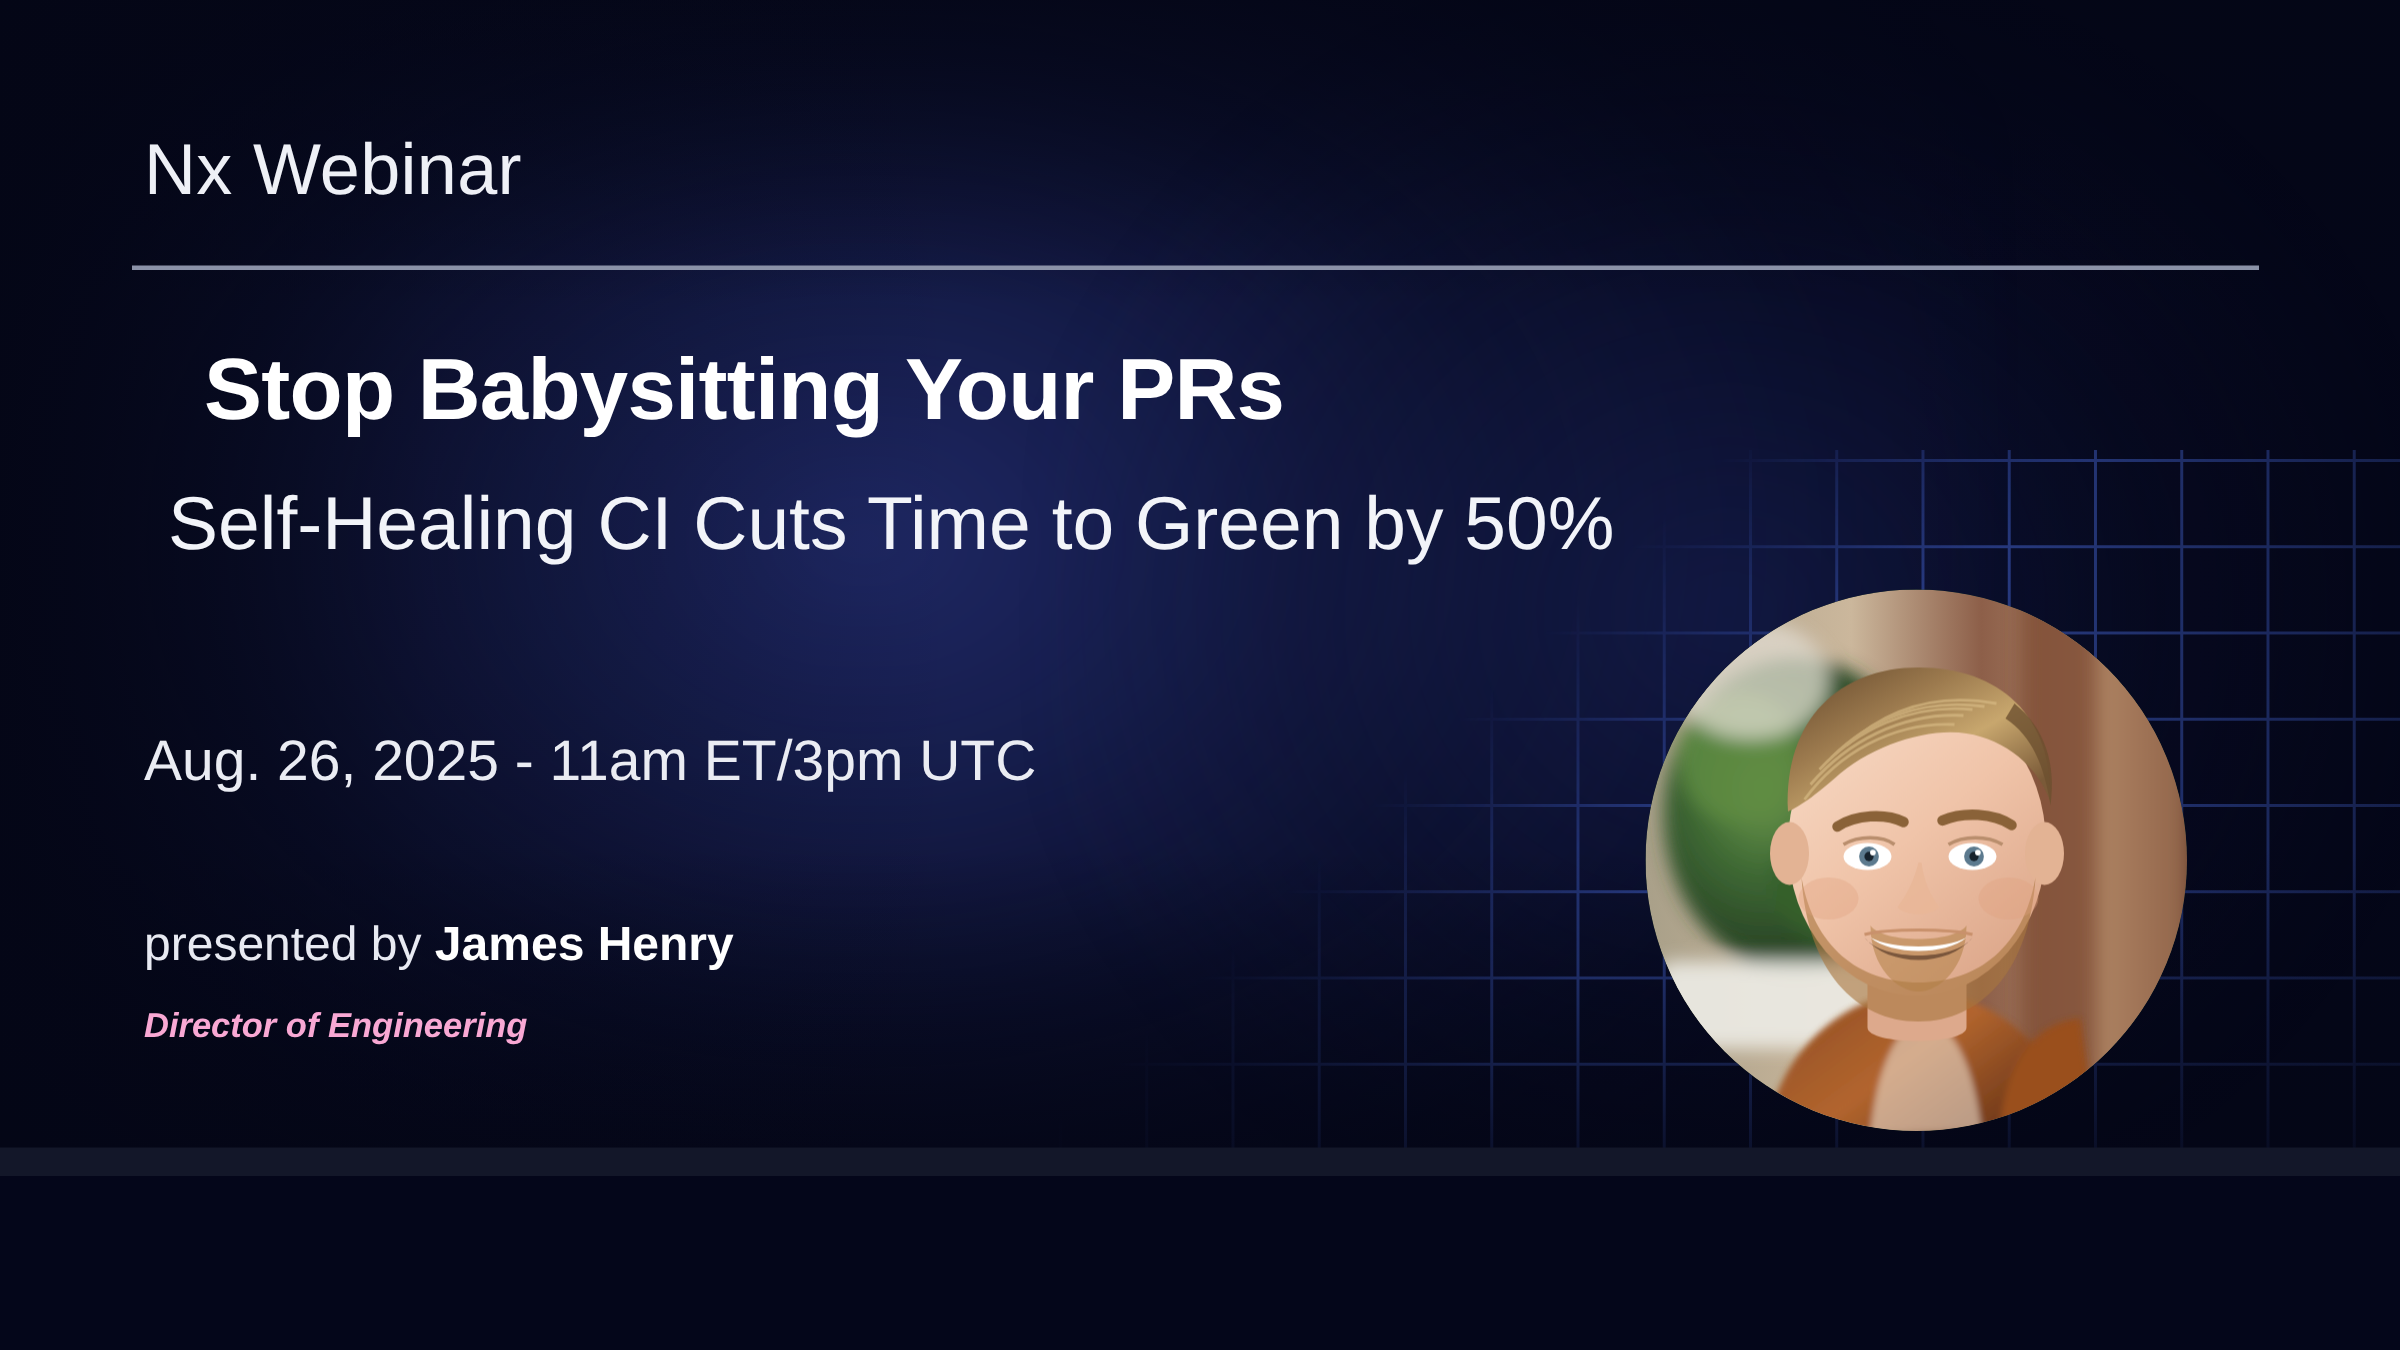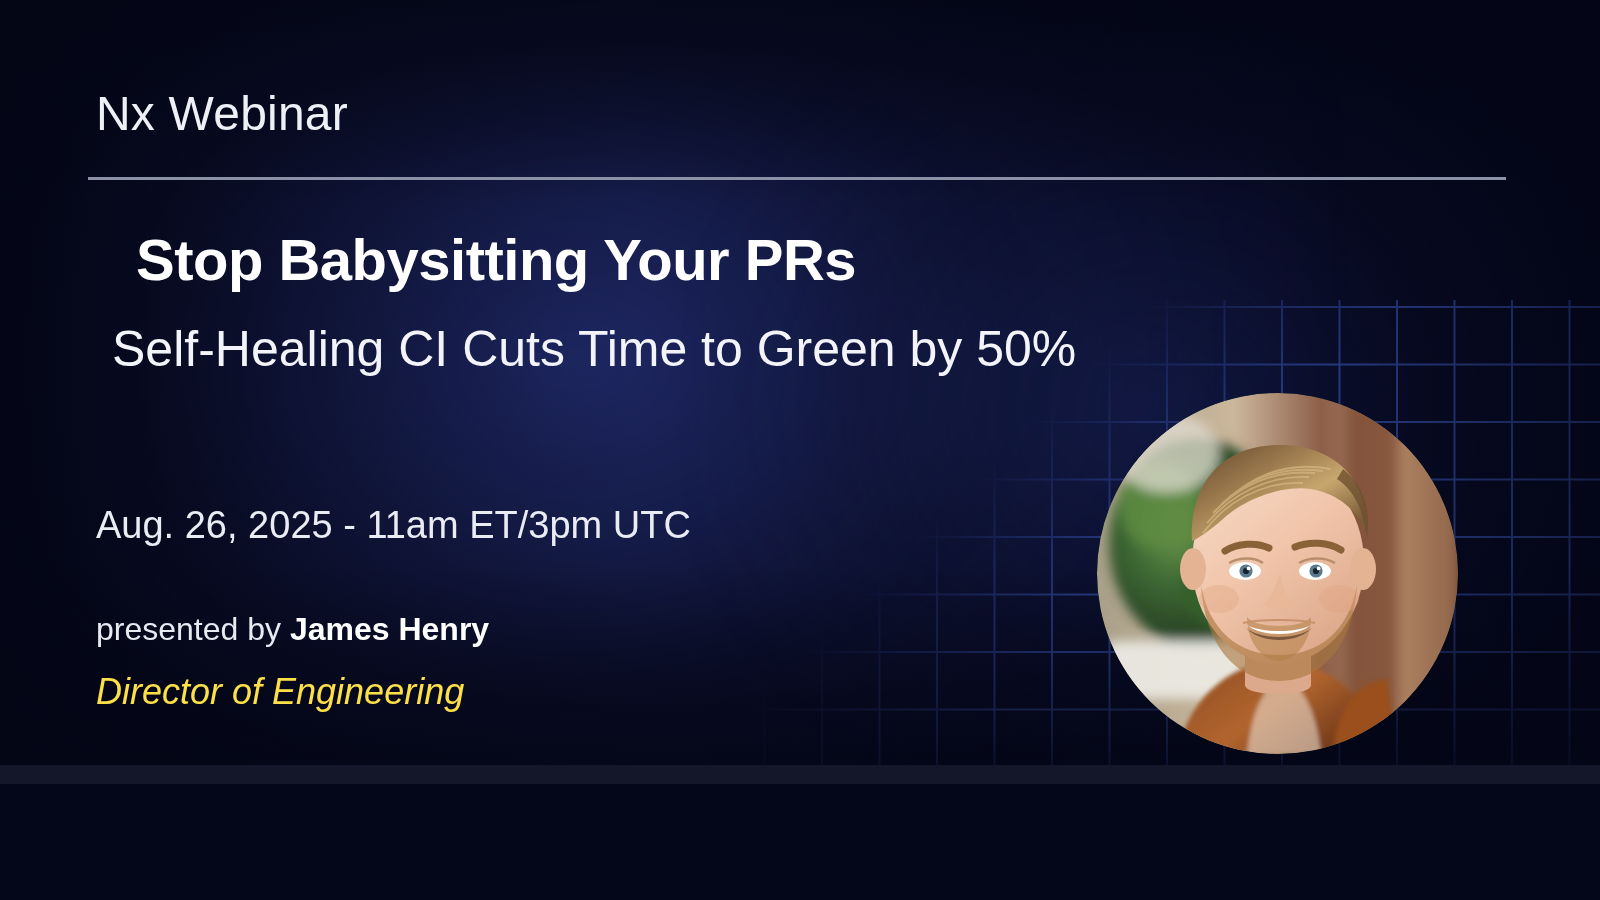--- a/index.html
+++ b/index.html
@@ -146,21 +146,21 @@
     width: 1010px;
     font-size: 50px;
     font-weight: 300;
     color: #f2f4f9;
     line-height: 1.44;
     letter-spacing: 0px;
   }
 
   .datetime {
     position: absolute;
-    top: 503px;
+    top: 486px;
     left: 0;
     font-size: 38px;
     font-weight: 300;
     color: #eaecf3;
     line-height: 1.2;
     white-space: nowrap;
   }
 
   .presenter {
     position: absolute;
@@ -175,24 +175,24 @@
   }
   .presenter .name {
     font-weight: 700;
     color: #ffffff;
   }
 
   .role {
     position: absolute;
     top: 668px;
     left: 0;
-    font-size: 36px;
+    font-size: 23px;
     font-style: italic;
-    font-weight: 400;
-    color: #fde047;
+    font-weight: 700;
+    color: #f9a8d4;
     line-height: 1.35;
     white-space: nowrap;
   }
 
   
   .avatar {
     position: absolute;
     left: 1097px;
     top: 393px;
     width: 361px;

